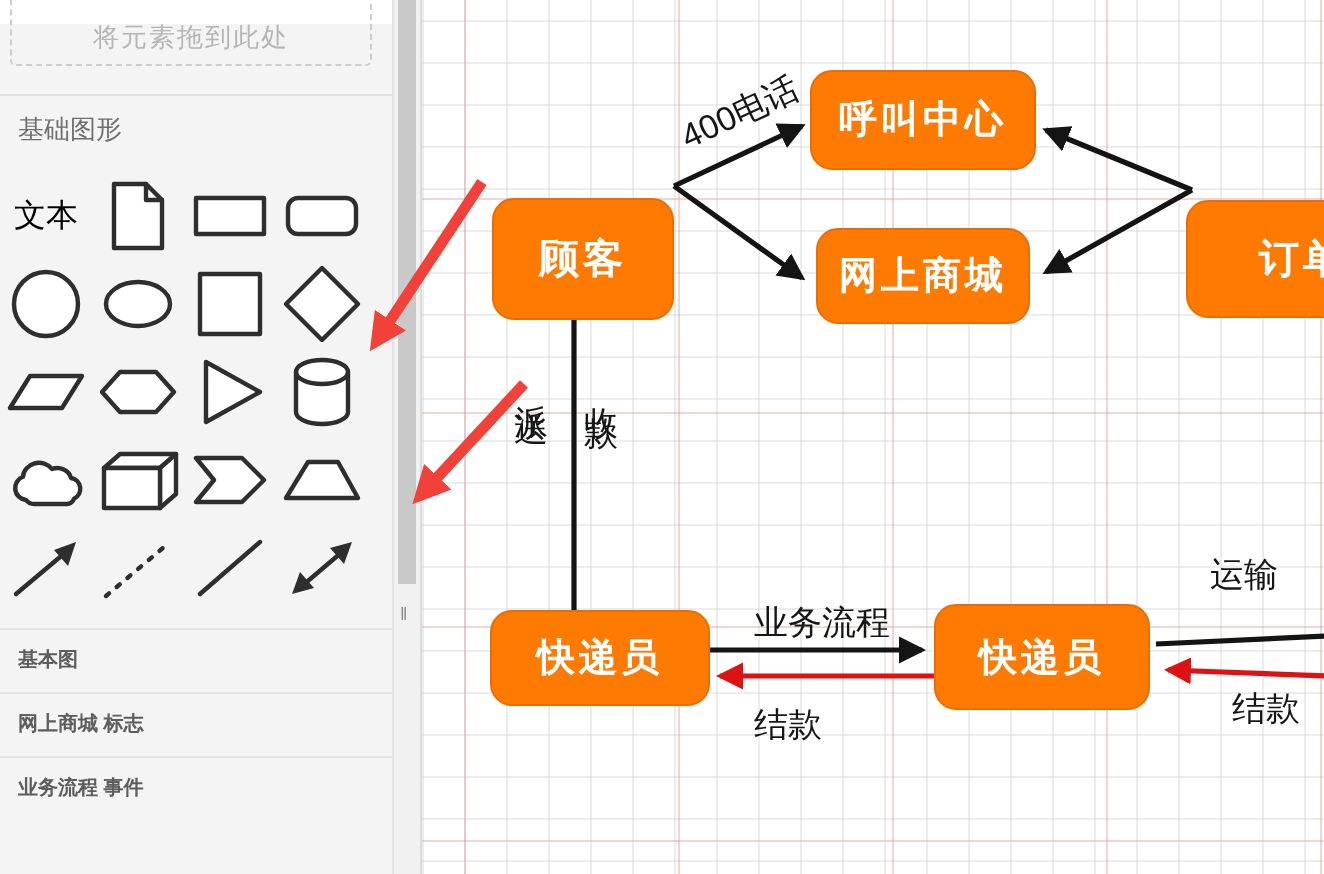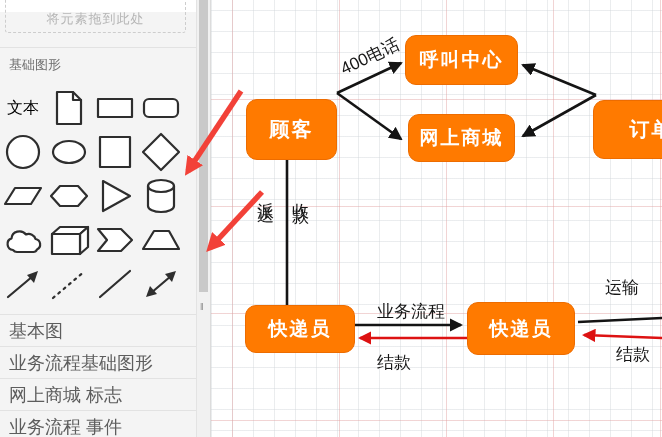--- a/index.html
+++ b/index.html
@@ -25,21 +25,21 @@
   .shapes-header{position:absolute;left:9px;top:44px;font-size:13px;color:#6e6e6e;}
   .shape-grid{position:absolute;left:1px;top:74px;width:186px;display:grid;
               grid-template-columns:repeat(4,44px);grid-auto-rows:44px;column-gap:2px;}
   .cell{display:flex;align-items:center;justify-content:center;cursor:pointer;}
   .cell svg{display:block;}
   .cell .stroke{stroke:#2e2e2e;stroke-width:2.2;fill:#fff;stroke-linejoin:round;stroke-linecap:round;}
   .cell .nofill{fill:none;}
   .text-shape{font-size:16px;color:#000000;}
   .bottom-list{position:absolute;left:0;top:302px;width:196px;}
   .blist-item{height:32px;line-height:32px;border-top:1px solid var(--divider);padding-left:9px;
-              font-size:18px;color:#5d5d5d;background:var(--sidebar-bg);cursor:pointer;}
+              font-size:10px;color:#5d5d5d;background:var(--sidebar-bg);cursor:pointer;font-weight:bold;}
 
   
   .scroll-strip{position:absolute;left:196px;top:0;width:14px;height:437px;background:#f1f1f1;
                 border-left:1px solid #e3e3e3;}
   .scroll-thumb{position:absolute;left:2px;top:0;width:9px;height:292px;background:#c9c9c9;}
   .panel-handle{position:absolute;left:3px;top:302px;width:8px;height:10px;color:#8a8a8a;
                 font-size:9px;line-height:10px;letter-spacing:1px;}
 
   
   .canvas{position:absolute;left:210px;top:0;width:452px;height:437px;background:#fff;
@@ -186,21 +186,20 @@
         <svg width="38" height="34" viewBox="0 0 38 34">
           <path class="stroke nofill" d="M9,26 L29,9"></path>
           <polygon points="34,4 30,15 23,7" fill="#2e2e2e"></polygon>
           <polygon points="4,30 8,19 15,27" fill="#2e2e2e"></polygon>
         </svg>
       </div>
     </div>
 
     <div class="bottom-list">
       <div class="blist-item">基本图</div>
-      <div class="blist-item">业务流程基础图形</div>
       <div class="blist-item">网上商城 标志</div>
       <div class="blist-item">业务流程 事件</div>
     </div>
   </div>
 
   <div class="scroll-strip">
     <div class="scroll-thumb"></div>
     <div class="panel-handle">‖</div>
   </div>
 

